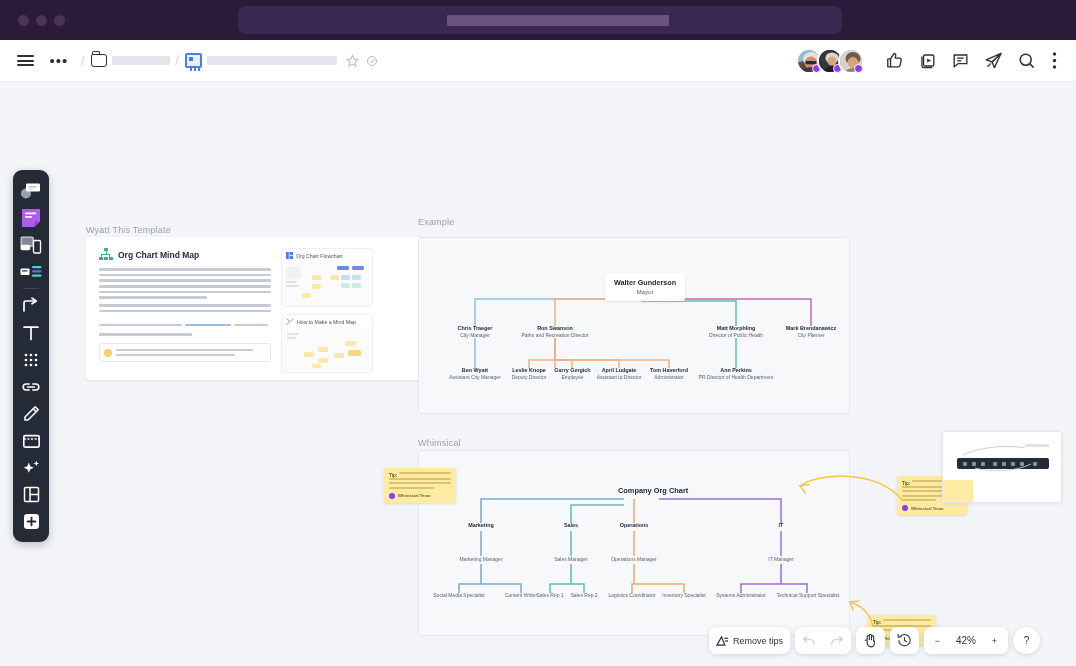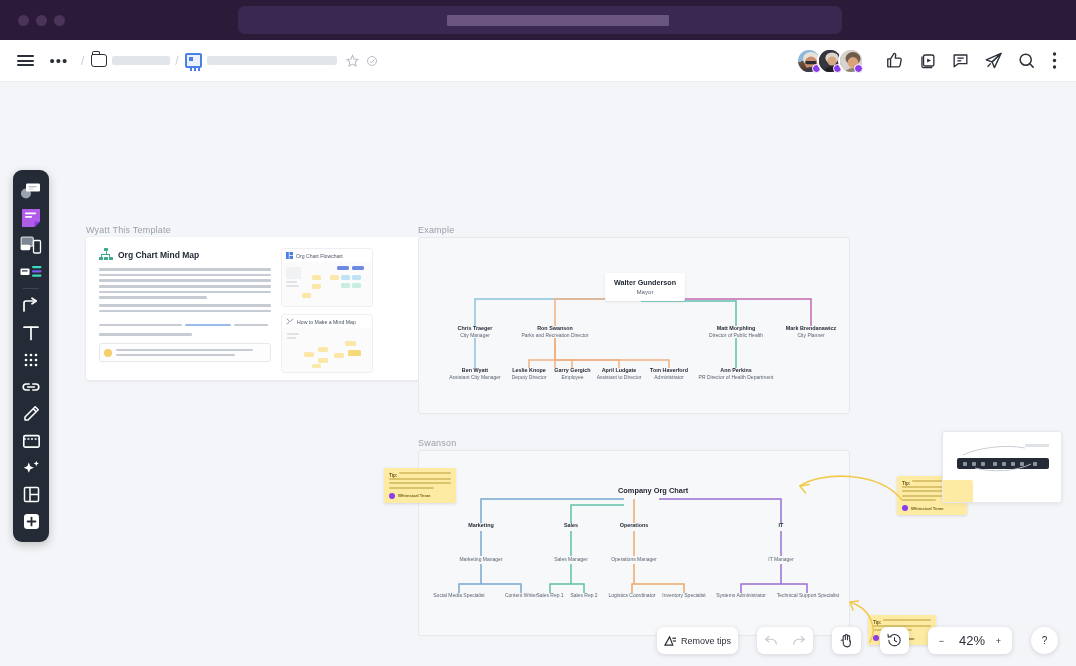--- a/index.html
+++ b/index.html
@@ -91,25 +91,25 @@
   .sticky .sl { height:2px; background:#bfa23c; opacity:.55; border-radius:1px; margin-bottom:2.6px; }
   .sticky .tipword { font-size:4.6px; font-weight:bold; color:#6b5410; }
   .sticky .author { display:flex; align-items:center; gap:3px; margin-top:4px; }
   .sticky .author .ab { width:6px; height:6px; border-radius:50%; background:#8b3dea; }
   .sticky .author .at { font-size:4.2px; color:#7a6520; font-weight:bold; }
 
   
   .thumbcard { position:absolute; background:#fff; border:1px solid #e6e8ec; border-radius:3px; box-shadow:0 1px 4px rgba(20,25,40,.08); }
 
   
-  .bottombar { position:absolute; right:18px; bottom:12px; display:flex; align-items:center; gap:19px; }
+  .bottombar { position:absolute; right:36px; bottom:12px; display:flex; align-items:center; gap:5px; }
   .bgroup { background:#fff; border-radius:7px; box-shadow:0 1px 5px rgba(20,25,40,.15); display:flex; align-items:center; height:27px; }
   .bbtn { height:27px; min-width:27px; display:flex; align-items:center; justify-content:center; padding:0 7px; font-size:9px; color:#2b3038; cursor:pointer; }
   .bbtn.disabled { color:#c3c8d0; }
-  .zoomval { font-size:13px; color:#2b3038; width:30px; text-align:right; }
+  .zoomval { font-size:10px; color:#2b3038; width:30px; text-align:center; }
   .helpbtn { width:27px; height:27px; border-radius:50%; background:#fff; box-shadow:0 1px 5px rgba(20,25,40,.15); display:flex; align-items:center; justify-content:center; font-size:10px; color:#2b3038; cursor:pointer; }
   svg { display:block; }
 </style>
 </head>
 <body>
 
 <div class="browser-bar">
   <div class="traffic">
     <i></i>
     <i></i>
@@ -329,22 +329,22 @@
     <div class="item">
       <svg width="17" height="17" viewBox="0 0 17 17">
           <rect x="1" y="1" width="15" height="15" rx="3.2" fill="#fff"></rect>
           <line x1="8.5" y1="4.6" x2="8.5" y2="12.4" stroke="#242b36" stroke-width="1.8" stroke-linecap="round"></line>
           <line x1="4.6" y1="8.5" x2="12.4" y2="8.5" stroke="#242b36" stroke-width="1.8" stroke-linecap="round"></line>
         </svg>
     </div>
   </div>
 
   <div class="section-label" style="left:86px; top:143px">Wyatt This Template</div>
-  <div class="section-label" style="left:418px; top:143px">Example</div>
-  <div class="section-label" style="left:418px; top:356px">Swanson</div>
+  <div class="section-label" style="left:418px; top:135px">Example</div>
+  <div class="section-label" style="left:418px; top:356px">Whimsical</div>
 
   <div class="card utt">
     <div class="utt-inner">
       <div class="utt-left">
         <div class="mini-head">
           <div class="org-ic">
             <i style="left:5px;top:0"></i>
               <i style="left:0;top:9px"></i>
               <i style="left:5px;top:9px"></i>
               <i style="left:10px;top:9px"></i>

